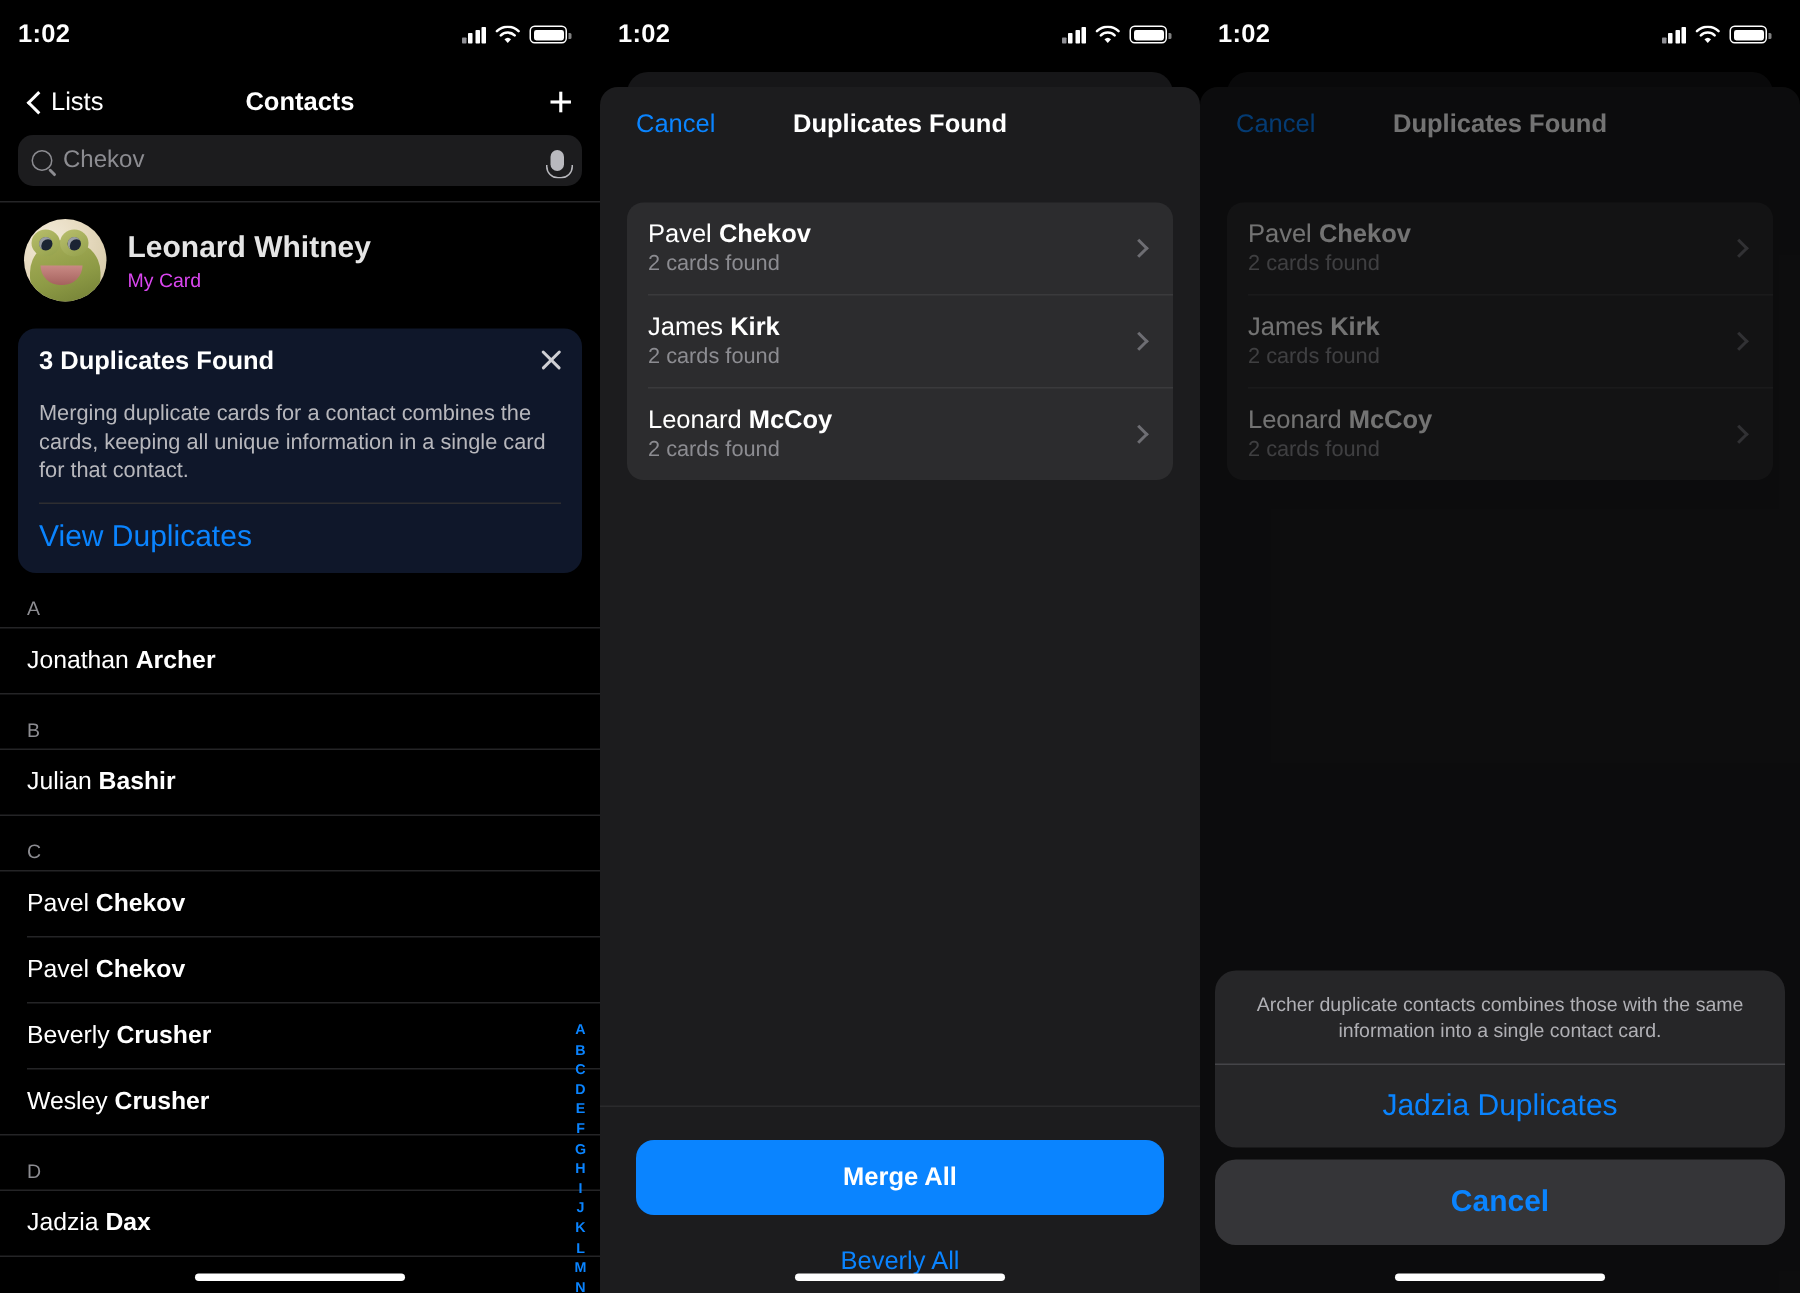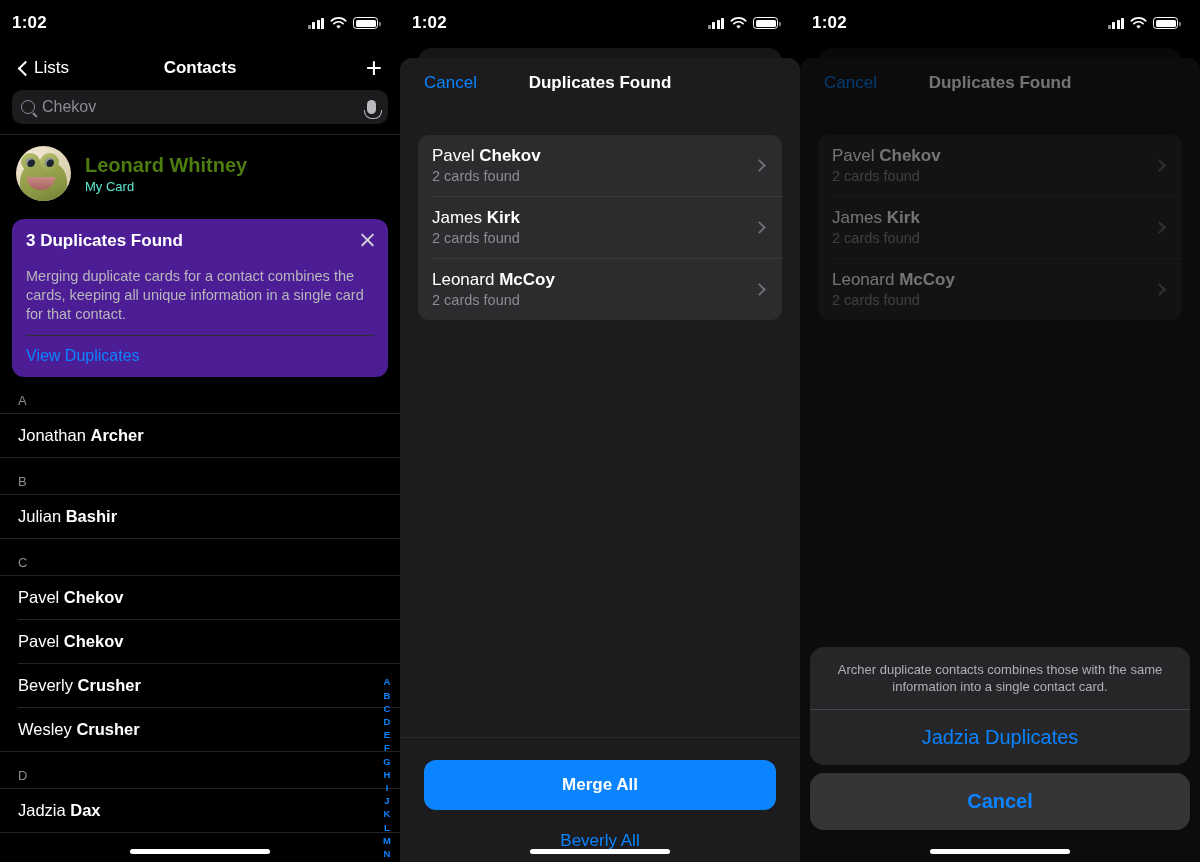--- a/index.html
+++ b/index.html
@@ -68,38 +68,38 @@
     width: 55px; height: 55px; border-radius: 50%; flex: none; overflow: hidden;
     background: radial-gradient(circle at 30% 25%, #f2ead8 0%, #e8dcc2 38%, #cfc39e 100%);
     position: relative;
   }
   .frog-body { position:absolute; left:4px; bottom:-4px; width:47px; height:45px; border-radius:48% 48% 44% 44%; background: linear-gradient(160deg,#a9b05a 0%,#8d9a45 55%,#6f7c33 100%);}
   .frog-eye { position:absolute; width:19px; height:18px; border-radius:50%; background: linear-gradient(150deg,#b9bf6d,#93a04b); top:7px;}
   .frog-eye.l { left:5px; }
   .frog-eye.r { left:24px; }
   .frog-eye::after { content:""; position:absolute; width:9px; height:9px; border-radius:50%; background:#1b2433; left:5px; top:5px; box-shadow: inset 1.5px 1.5px 0 rgba(255,255,255,.55);}
   .frog-mouth { position:absolute; left:11px; top:31px; width:28px; height:13px; border-radius: 0 0 14px 14px; background: linear-gradient(180deg,#c98a84,#a5625e);}
-  .mycard-name { color: #4d7c0f; font-size: 20px; font-weight: bold; line-height: 1.15; }
-  .mycard-sub { color: #5eead4; font-size: 13px; margin-top: 2px; }
+  .mycard-name { color: #e5e5e5; font-size: 20px; font-weight: bold; line-height: 1.15; }
+  .mycard-sub { color: #d946ef; font-size: 13px; margin-top: 2px; }
 
   
   .bannerwrap { padding: 6px 12px 0; }
-  .banner { background: #4c1d95; border-radius: 12px; padding: 12px 14px 0; position: relative; }
+  .banner { background: #0f172a; border-radius: 12px; padding: 12px 14px 0; position: relative; }
   .banner-title { color: #fff; font-size: 17px; font-weight: bold; padding-right: 26px; }
   .banner-body { color: #b7b7bc; font-size: 14.5px; line-height: 1.32; margin-top: 16px; padding-bottom: 11px; }
   .banner-close {
     position: absolute; top: 12px; right: 12px; width: 17px; height: 17px; cursor: pointer;
   }
   .banner-close::before, .banner-close::after {
     content:""; position:absolute; left:0; top:8px; width:17px; height:1.8px; background:#cfcfd4; border-radius:1px;
   }
   .banner-close::before { transform: rotate(45deg); }
   .banner-close::after { transform: rotate(-45deg); }
   .banner-div { height: 1px; background: #2e2e31; }
-  .banner-link { color: #0a84ff; font-size: 16px; padding: 11px 0 12px; cursor: pointer; }
+  .banner-link { color: #0a84ff; font-size: 20px; padding: 11px 0 12px; cursor: pointer; }
 
   
   .sectionhdr { color: #8c8c91; font-size: 13px; padding: 16px 18px 5px; }
   .row { padding: 12px 18px 12px; color: #fff; font-size: 16.5px; }
   .row b { font-weight: bold; }
   .rowline { height: 1px; background: #242426; margin-left: 18px; }
   .grouplast { height: 1px; background: #242426; margin-left: 0; }
   .listarea { position: relative; }
 
   

